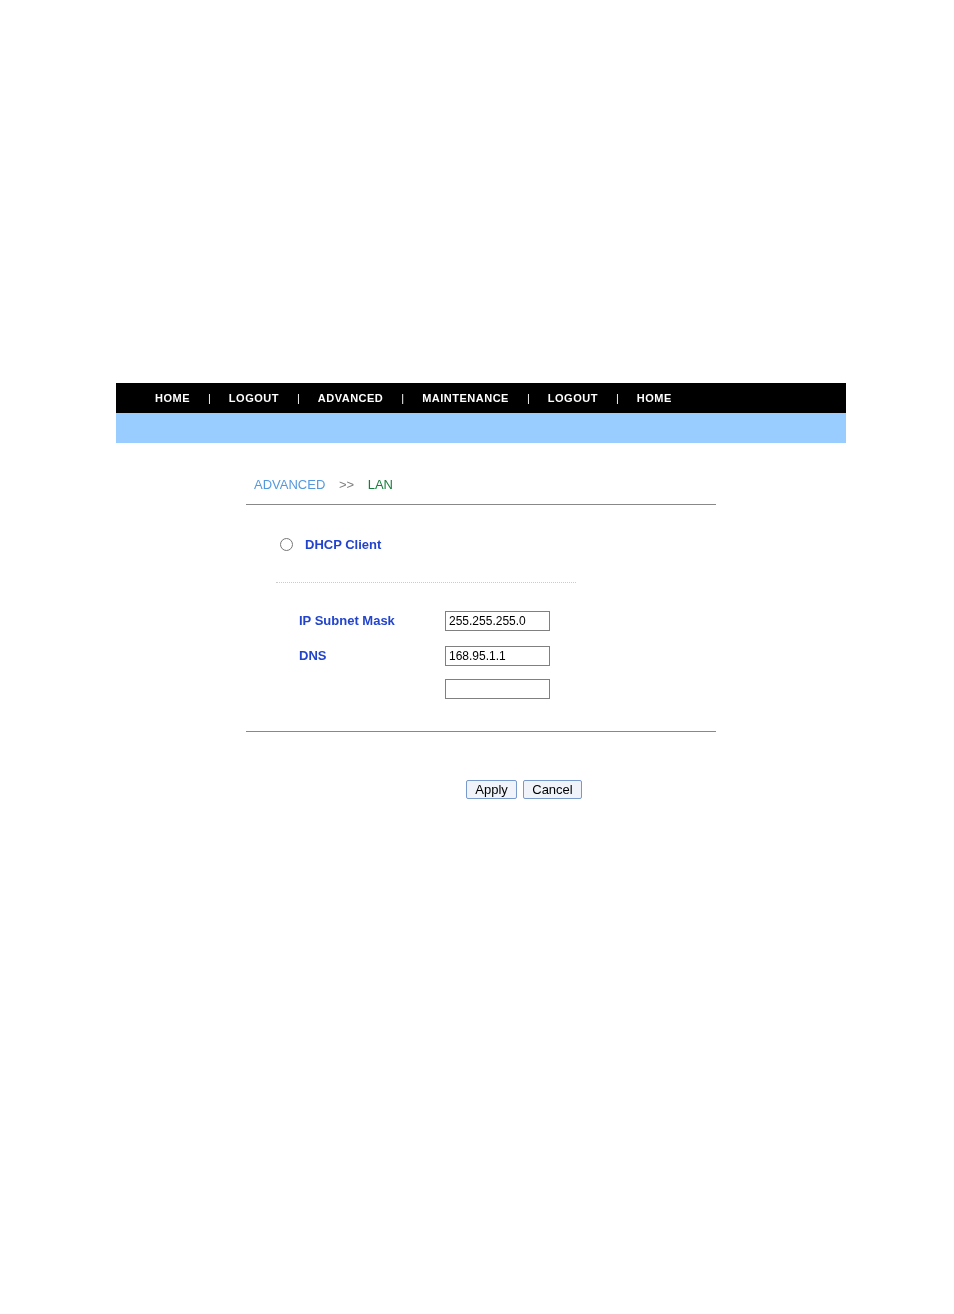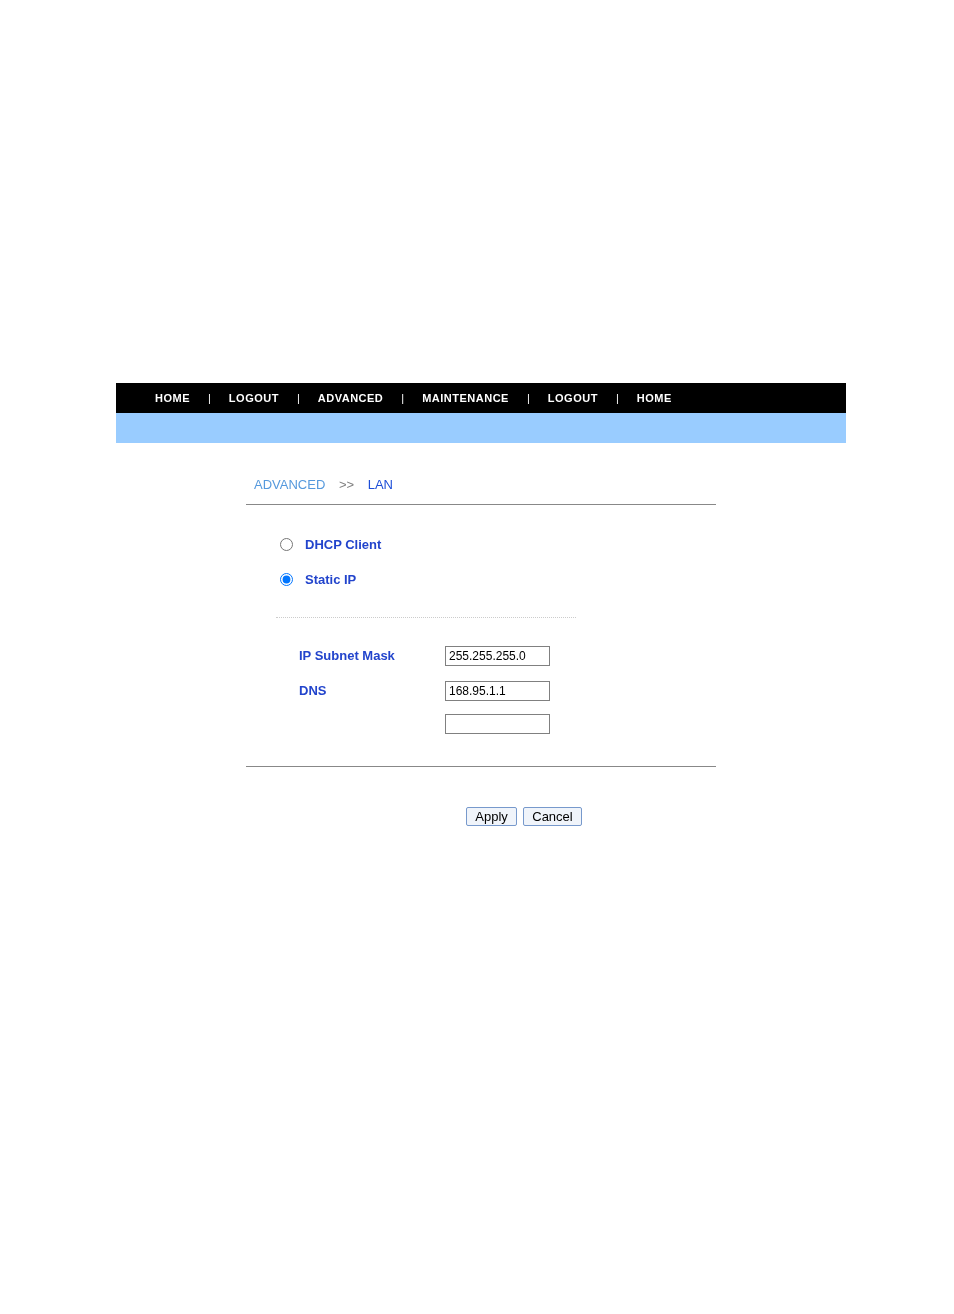--- a/index.html
+++ b/index.html
@@ -53,21 +53,21 @@
       margin-bottom: 8px;
     }
     .breadcrumb-section {
       color: #5599dd;
     }
     .breadcrumb-arrow {
       color: #808080;
       margin: 0 2px;
     }
     .breadcrumb-current {
-      color: #1d4ed8;
+      color: #15803d;
       text-align: right;
     }
     .hr-line {
       border: none;
       border-top: 1px solid #888888;
       height: 1px;
       margin-bottom: 12px;
     }
     .radio-group {
       padding-left: 30px;
@@ -125,21 +125,21 @@
       text-align: center;
       padding-left: 90px;
     }
     .btn {
       font-size: 13px;
       padding: 1px 8px;
       border: 1px solid #7799cc;
       background: #f0f4fa;
       cursor: pointer;
       font-family: Arial, sans-serif;
-      margin: 8px 1px;
+      margin: 16px 1px;
       border-radius: 2px;
     }
   </style>
 </head>
 <body>
 
 <div class="nav-bar">
   <a class="nav-item">HOME</a>
   <span class="nav-separator">|</span>
   <a class="nav-item">LOGOUT</a>
@@ -162,24 +162,20 @@
     <span class="breadcrumb-current">LAN</span>
   </div>
 
   <hr class="hr-line">
 
   <div class="radio-group">
     <div class="radio-row">
       <input type="radio" name="conntype" style="">
       <span class="radio-label">DHCP Client</span>
     </div>
-    <div class="radio-row">
-      <input type="radio" name="conntype" checked="" style="">
-      <span class="radio-label">Static IP</span>
-    </div>
   </div>
 
   <hr class="dotted-divider">
 
   <div class="form-fields">
     <div class="form-row">
       <span class="form-label">IP Subnet Mask</span>
       <input type="text" class="form-input" value="255.255.255.0" style="">
     </div>
     <div class="form-row">

